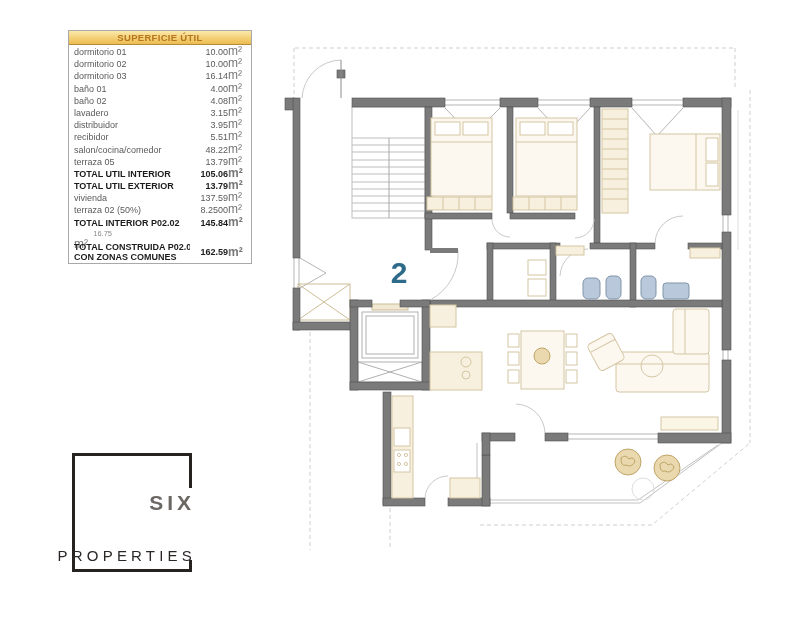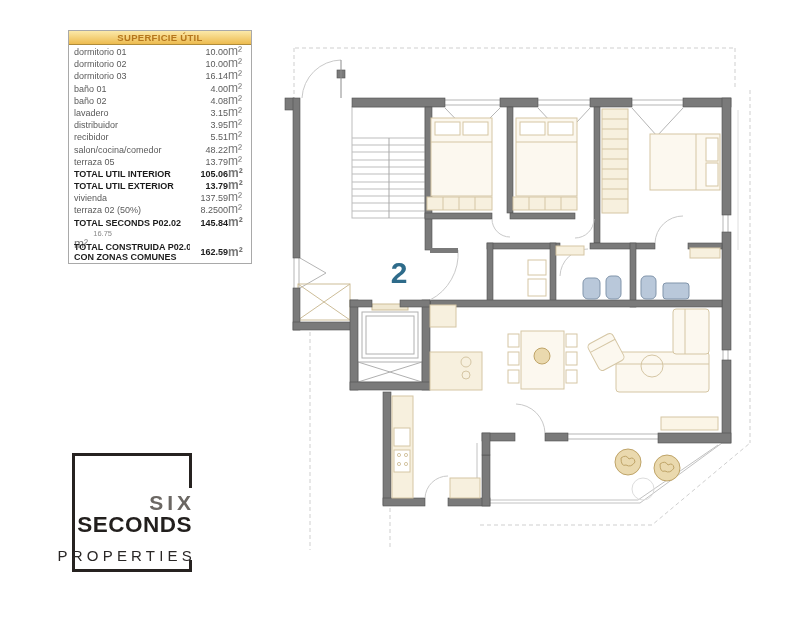--- a/index.html
+++ b/index.html
@@ -116,21 +116,21 @@
         <span class="lbl">vivienda</span>
         <span class="val">137.59</span>
         <span class="unit">m²</span>
       </div>
     <div class="row">
         <span class="lbl">terraza 02 (50%)</span>
         <span class="val">8.2500</span>
         <span class="unit">m²</span>
       </div>
     <div class="row bold">
-        <span class="lbl">TOTAL SECONDS P02.02</span>
+        <span class="lbl">TOTAL INTERIOR P02.02</span>
         <span class="val">145.84</span>
         <span class="unit">m²</span>
       </div>
     <div class="row small">
         <span class="lbl">zonas comunes</span>
         <span class="val">16.75</span>
         <span class="unit">m²</span>
       </div>
     <div class="row bold tall">
       <span class="lbl">
@@ -326,17 +326,16 @@
     <text class="unit-num" x="399" y="283" text-anchor="middle">2</text>
   </svg>
 
   <div class="logo">
     <div class="b b-top"></div>
     <div class="b b-bottom"></div>
     <div class="b b-left"></div>
     <div class="b b-right-top"></div>
     <div class="b b-right-bottom"></div>
     <div class="six">SIX</div>
-    <div class="seconds">SECONDS</div>
     <div class="properties">PROPERTIES</div>
   </div>
 
 </div>
 
 </body></html>

